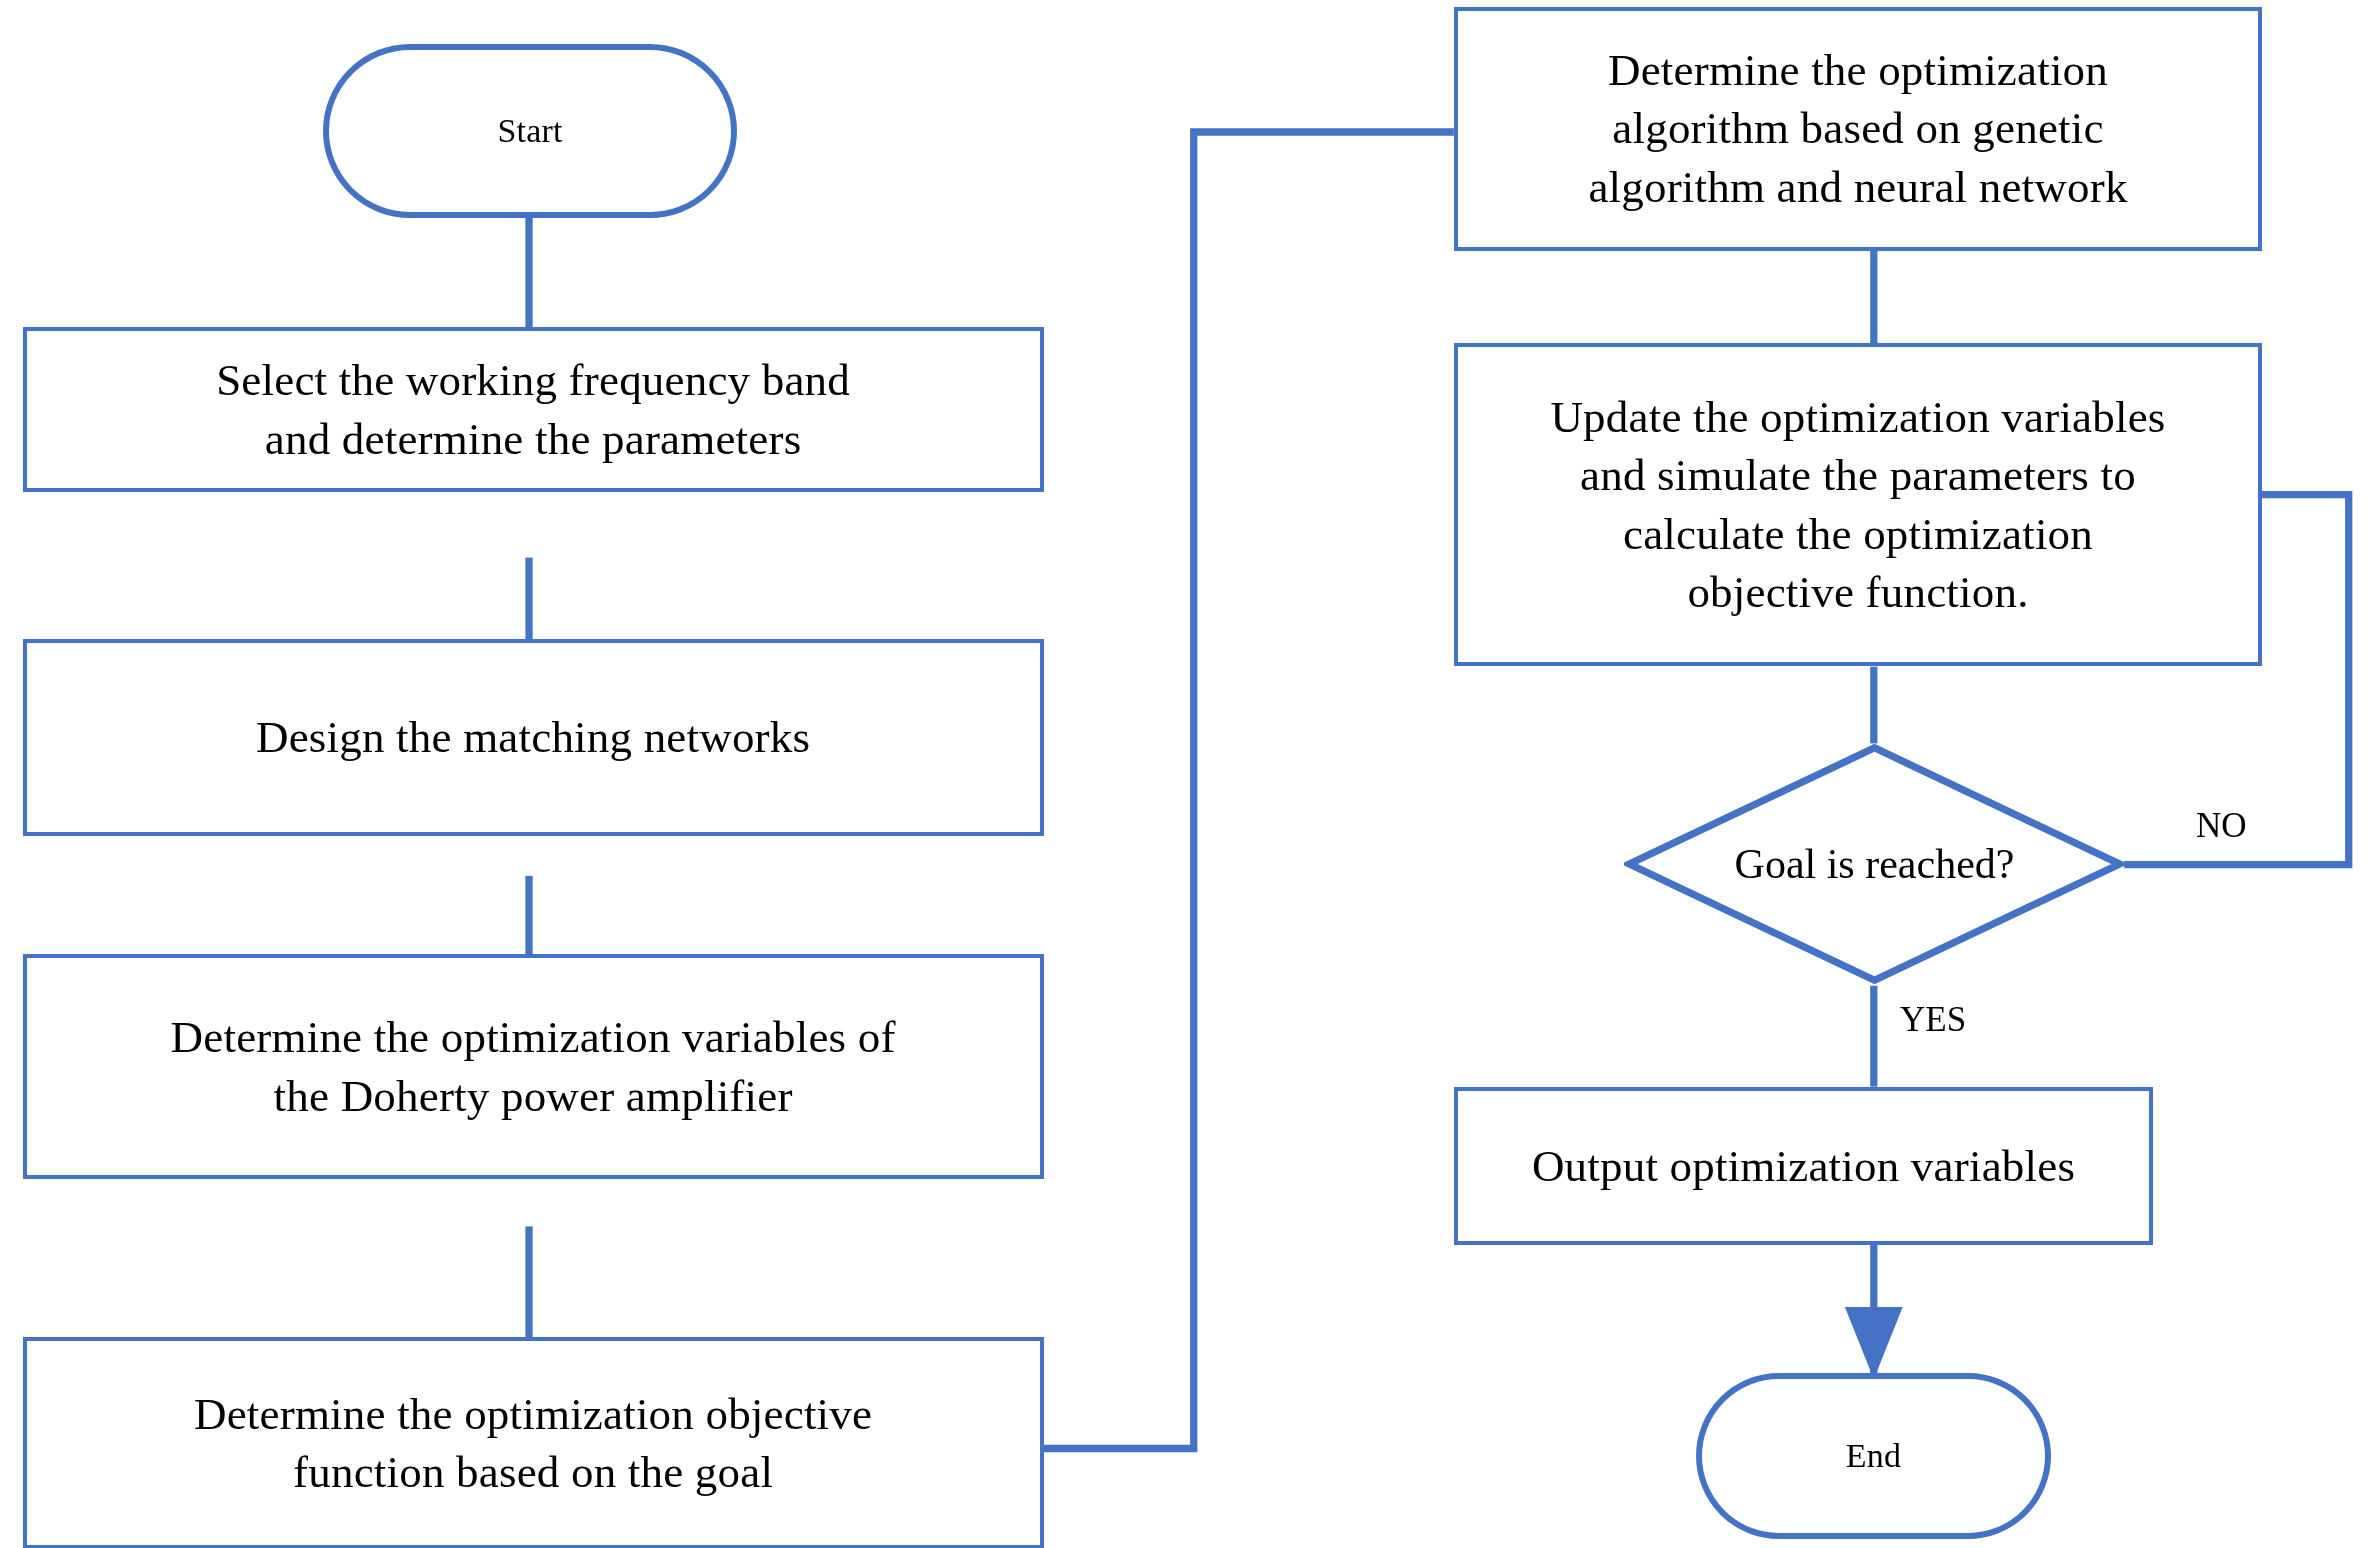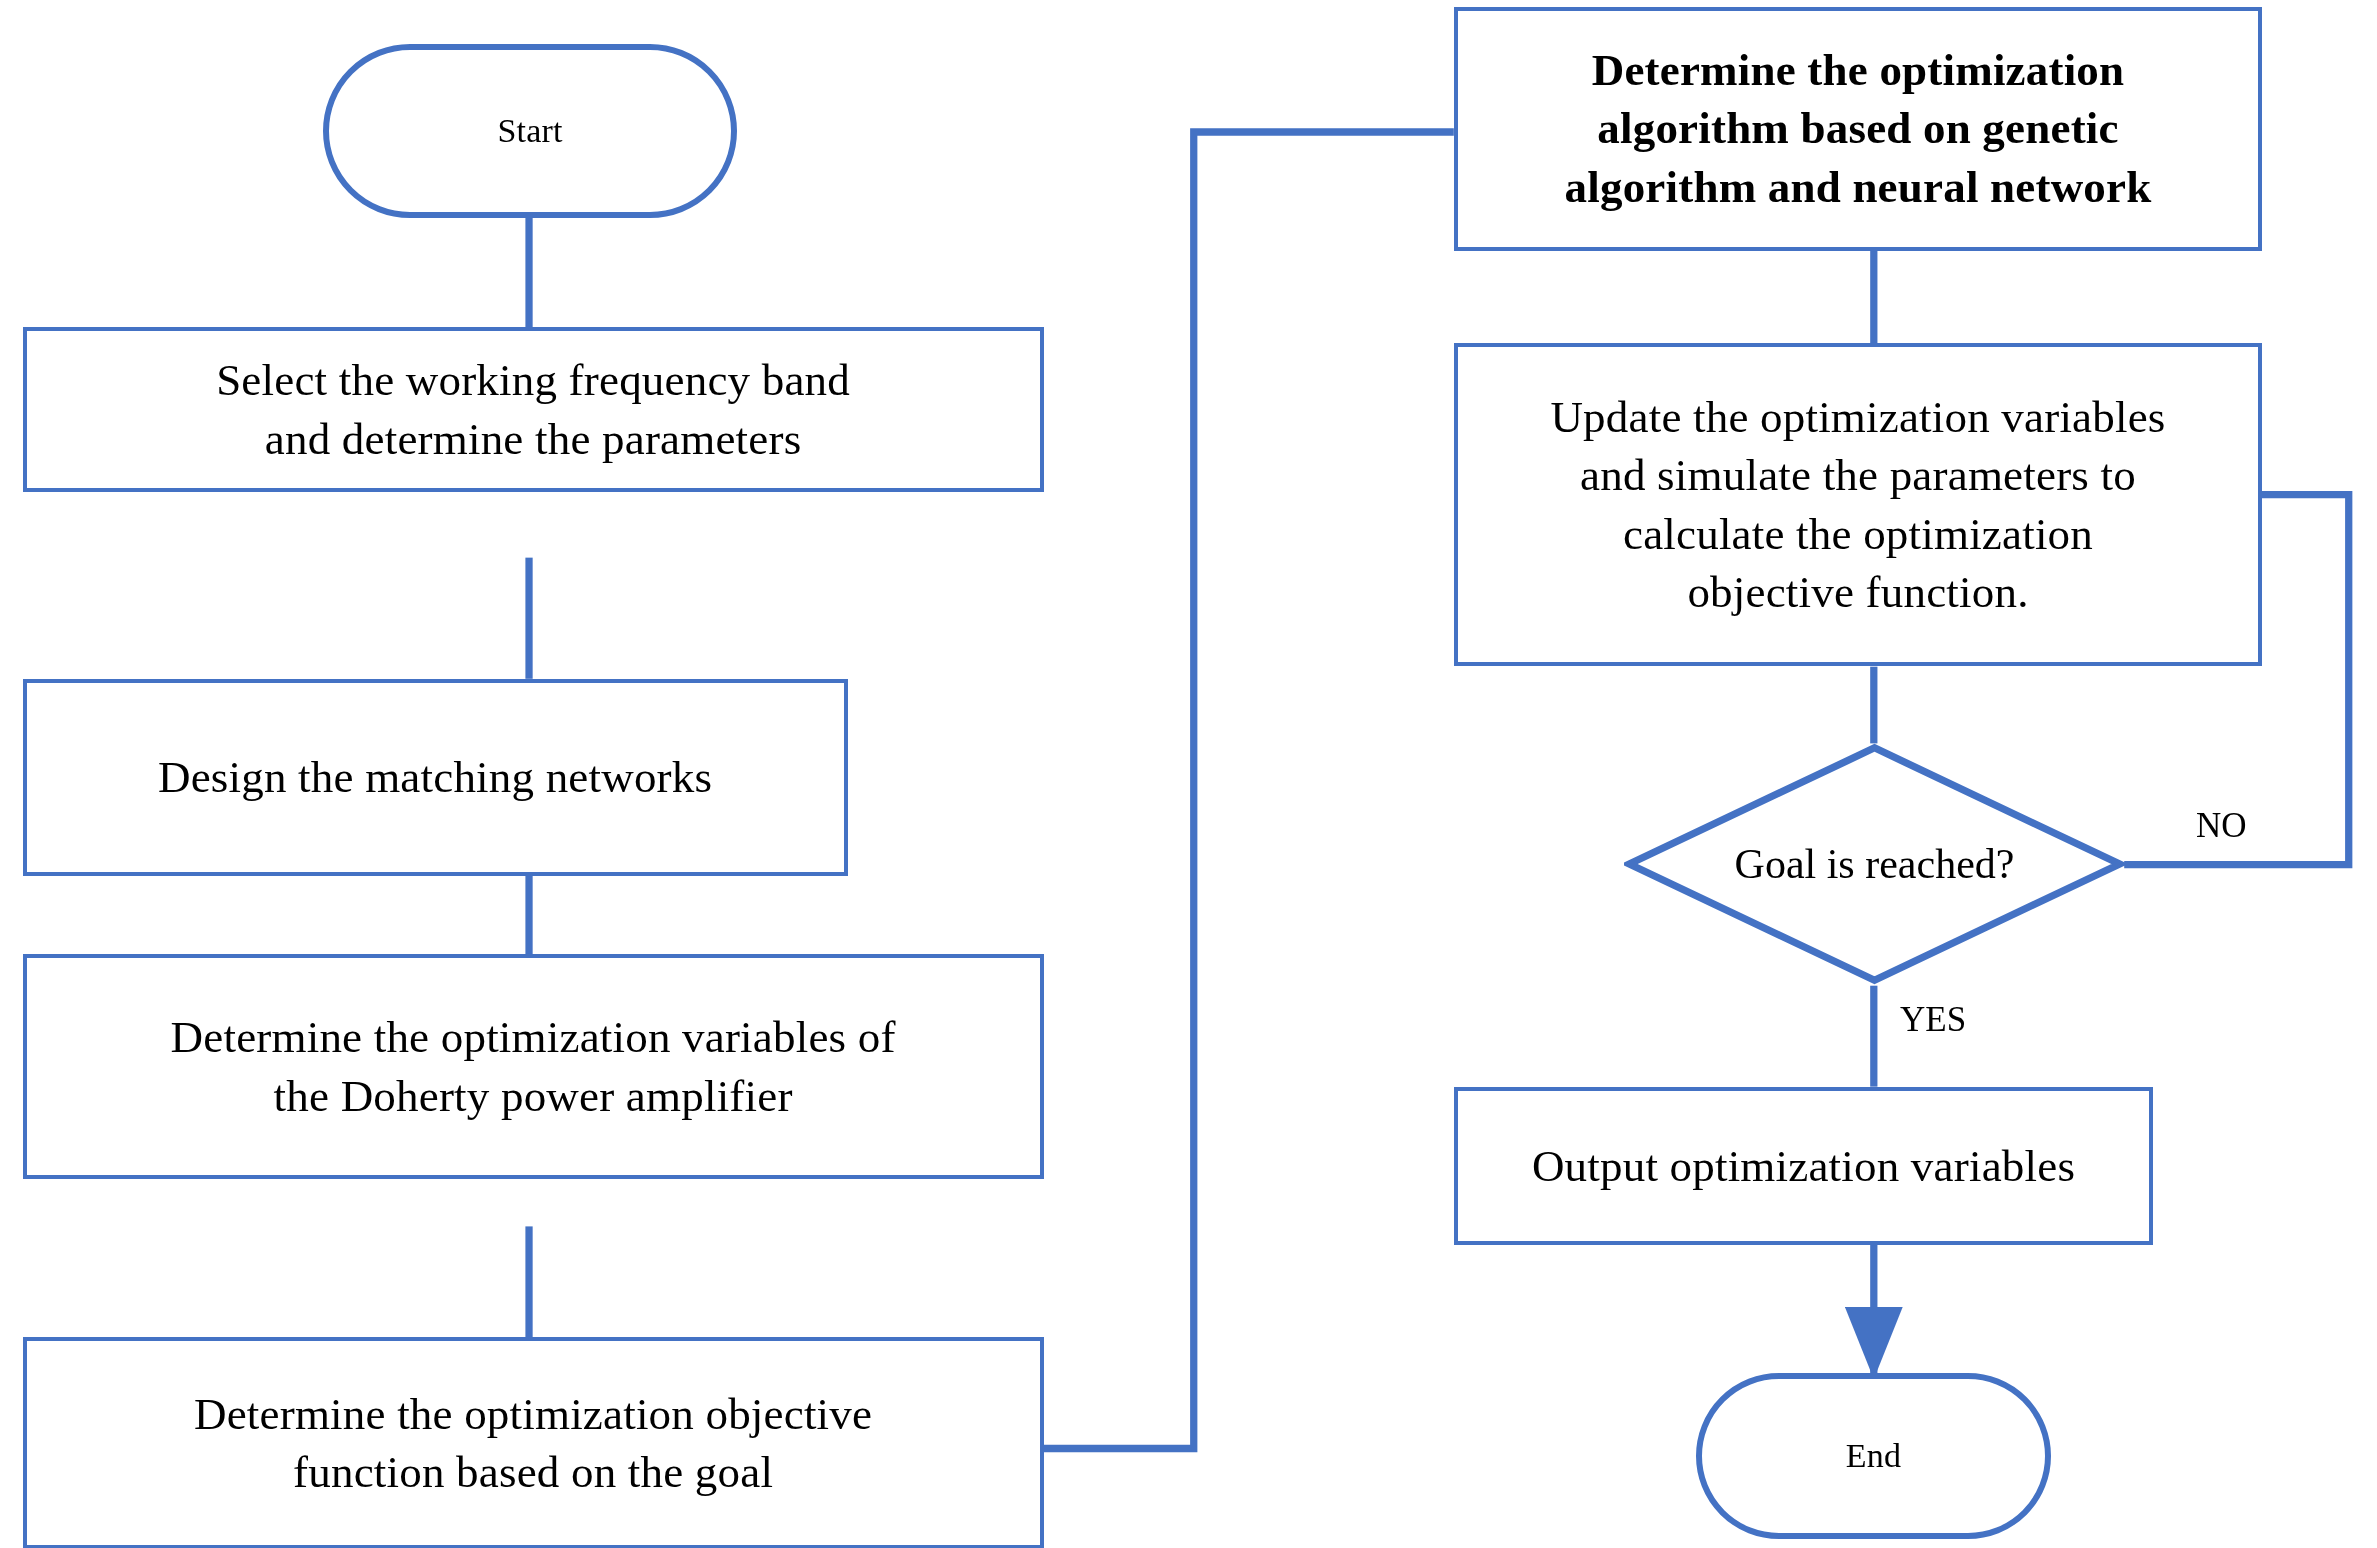--- a/index.html
+++ b/index.html
@@ -118,35 +118,35 @@
 
   <div class="node term" style="left:323px; top:44px; width:414px; height:174px;">
     <span class="txt">Start</span>
   </div>
 
   <div class="node proc" style="left:22.6px; top:327px; width:1021px; height:165px;">
     <span class="txt">Select the working frequency band
 and determine the parameters</span>
   </div>
 
-  <div class="node proc" style="left:22.6px; top:679px; width:825px; height:197px;">
+  <div class="node proc" style="left:22.6px; top:639px; width:1021px; height:197px;">
     <span class="txt">Design the matching networks</span>
   </div>
 
   <div class="node proc" style="left:22.6px; top:954px; width:1021px; height:225px;">
     <span class="txt">Determine the optimization variables of
 the Doherty power amplifier</span>
   </div>
 
   <div class="node proc" style="left:22.6px; top:1337px; width:1021px; height:212px;">
     <span class="txt">Determine the optimization objective
 function based on the goal</span>
   </div>
 
-  <div class="node proc" style="left:1454px; top:6.5px; width:808px; height:244px;font-weight:bold;">
+  <div class="node proc" style="left:1454px; top:6.5px; width:808px; height:244px;">
     <span class="txt">Determine the optimization
 algorithm  based on  genetic
 algorithm and neural network</span>
   </div>
 
   <div class="node proc" style="left:1454px; top:343px; width:808px; height:323px;">
     <span class="txt">Update the optimization variables
 and simulate the parameters to
 calculate the optimization
 objective function.</span>

